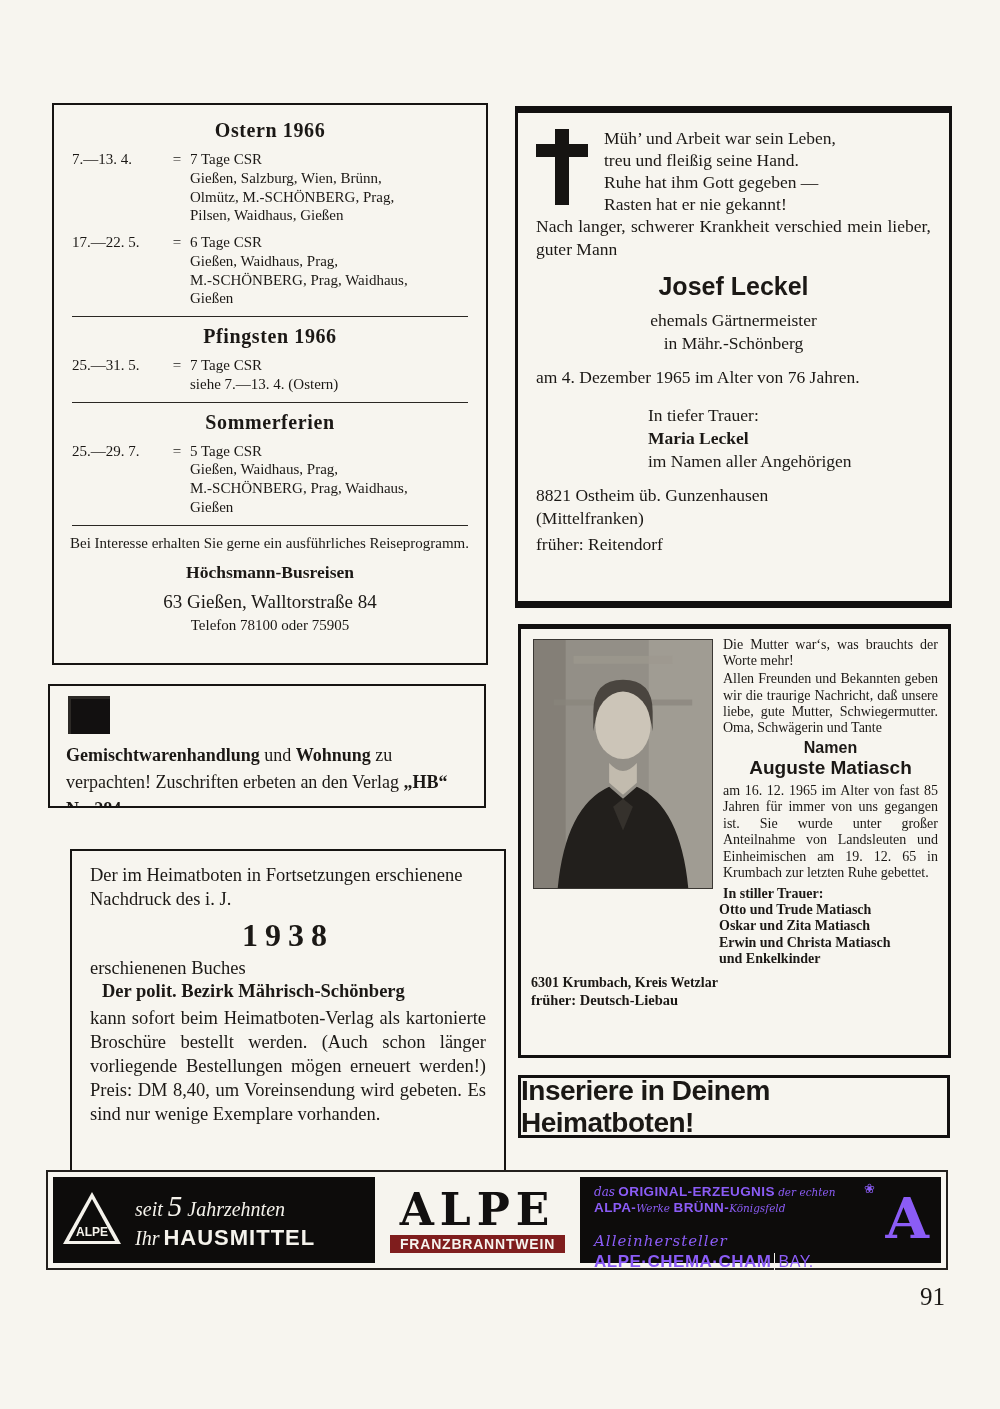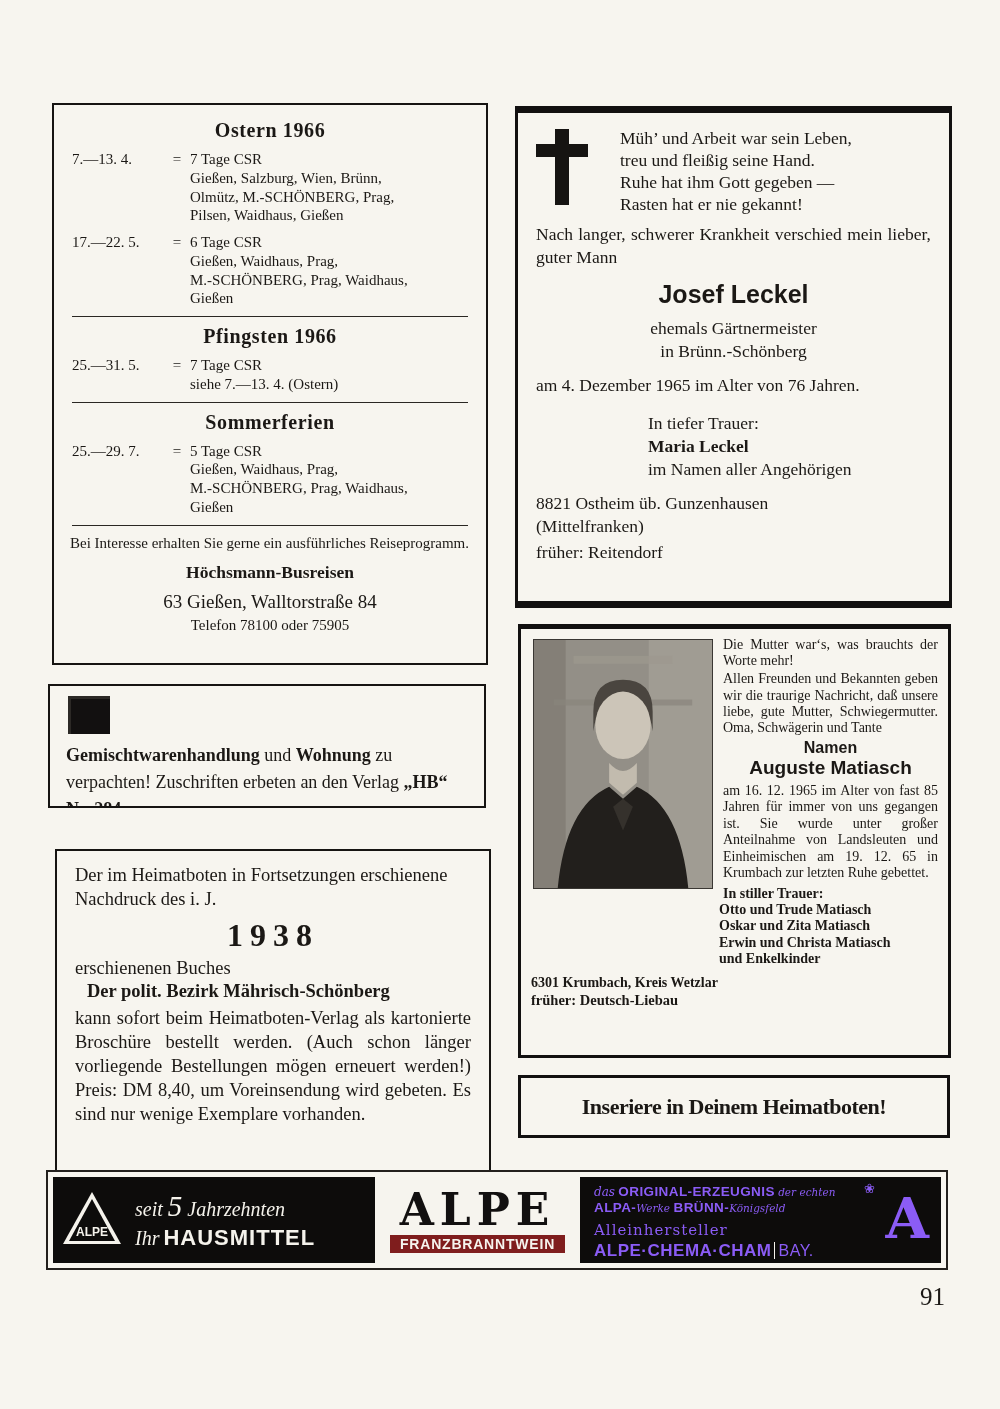--- a/index.html
+++ b/index.html
@@ -30,36 +30,36 @@
   .rental-box {
     position:absolute; left:48px; top:684px; width:438px; height:124px;
     border:2px solid #161412; padding:10px 16px; overflow:hidden;
   }
   .rental-logo { width:42px; height:38px; background:#121010; margin:0 0 8px 2px;
     box-shadow:inset 3px 3px 0 #2c2926; }
   .rental-text { font-size:18px; line-height:1.5; }
 
   
   .book-box {
-    position:absolute; left:55px; top:849px; width:436px; height:351px;
+    position:absolute; left:70px; top:849px; width:436px; height:351px;
     border:2px solid #161412; padding:12px 18px; overflow:hidden;
   }
   .b-intro { font-size:18.5px; line-height:1.3; margin-bottom:2px; }
   .b-year { text-align:center; font-size:32px; font-weight:bold; letter-spacing:7px; margin:6px 0 4px; }
   .b-line2 { font-size:18.5px; margin:2px 0; }
   .b-title { font-size:18.5px; font-weight:bold; margin:2px 0 4px 12px; }
   .b-body { font-size:18.5px; line-height:1.3; text-align:justify; }
 
   
   .leckel-box {
     position:absolute; left:515px; top:106px; width:437px; height:502px;
     border:3px solid #121010; border-top-width:7px; border-bottom-width:7px;
     padding:14px 18px 8px; overflow:hidden;
   }
-  .verse-row { display:flex; gap:32px; margin-bottom:8px; }
+  .verse-row { display:flex; gap:16px; }
   .cross { position:relative; width:52px; height:76px; flex:none; margin-top:2px; }
   .cross-v { position:absolute; left:19px; top:0; width:14px; height:76px; background:#161412; }
   .cross-h { position:absolute; left:0; top:15px; width:52px; height:13px; background:#161412; }
   .verse { font-size:17.5px; line-height:1.26; }
   .l-intro { font-size:17.5px; line-height:1.28; text-align:justify; margin-bottom:12px; }
   .l-name { text-align:center; font-family:"Liberation Sans", sans-serif; font-weight:bold; font-size:25px; margin:2px 0 8px; }
   .l-sub { text-align:center; font-size:17.5px; line-height:1.3; margin-bottom:12px; }
   .l-death { font-size:17.5px; line-height:1.35; text-align:justify; margin-bottom:14px; }
   .l-mourning { margin-left:112px; font-size:17.5px; line-height:1.3; margin-bottom:12px; }
   .l-mourner { font-weight:bold; }
@@ -83,21 +83,21 @@
   .m-trauer { font-weight:bold; font-size:14px; margin:2px 0 0 188px; }
   .m-mourners { font-weight:bold; font-size:14px; line-height:1.18; margin:0 0 6px 188px; }
   .m-addr { font-weight:bold; font-size:14px; line-height:1.25; }
   .m-former { font-weight:bold; font-size:14.5px; }
 
   
   .inserat-box {
     position:absolute; left:518px; top:1075px; width:432px; height:63px;
     border:3px solid #121010; display:flex; align-items:center; justify-content:center;
   }
-  .inserat-text { font-family:Liberation Serif, serif; font-weight:bold; font-size:22px; letter-spacing:-.5px; }
+  .inserat-text { font-family:Liberation Sans, sans-serif; font-weight:bold; font-size:28px; letter-spacing:-.5px; }
 
   
   .alpe-banner {
     position:absolute; left:46px; top:1170px; width:902px; height:100px;
     border:2px solid #23201d; padding:5px; background:#f7f5ef;
   }
   .alpe-inner { display:flex; height:100%; background:#0d0c0b; }
   .alpe-left { flex:0 0 322px; display:flex; align-items:center; gap:12px; padding:6px 8px; color:#f5f3ec; }
   .alpe-logo { flex:none; }
   .alpe-left-text { flex:1; }
@@ -108,21 +108,21 @@
   .haus { font-family:"Liberation Sans", sans-serif; font-weight:bold; font-size:22px; letter-spacing:1px; }
   .alpe-mid { flex:0 0 205px; background:#f6f4ee; color:#121010; display:flex; flex-direction:column; align-items:center; justify-content:center; padding:3px 6px; }
   .alpe-brand { font-family:"DejaVu Serif", serif; font-weight:bold; font-size:44px; line-height:1; letter-spacing:6px; }
   .alpe-product { background:#7f1d1d; color:#f6f4ee; font-family:Liberation Sans, sans-serif; font-weight:bold; font-size:14px; letter-spacing:.8px; padding:1px 10px; margin-top:3px; }
   .alpe-right { flex:1; position:relative; color:#8b5cf6; padding:7px 78px 4px 14px; font-family:"Liberation Sans", sans-serif; }
   .ar-line1 { font-size:12px; }
   .scr { font-family:"DejaVu Serif", serif; font-style:italic; }
   .cap-b { font-weight:bold; font-size:13.5px; letter-spacing:.4px; }
   .tiny { font-size:10.5px; }
   .ar-line2 { font-size:12.5px; margin-top:1px; }
-  .ar-line3 { font-family:"DejaVu Serif", serif; font-size:15px; margin-top:6px; letter-spacing:1px; }
+  .ar-line3 { font-family:"DejaVu Serif", serif; font-style:italic; font-size:15px; margin-top:17px; letter-spacing:1px; }
   .ar-line4 { font-size:17px; font-weight:bold; margin-top:2px; letter-spacing:.5px; }
   .bay { font-size:16px; font-weight:normal; border-left:1px solid #f5f3ec; padding-left:3px; margin-left:3px; }
   .alpe-big-a { position:absolute; right:12px; top:8px; font-family:"DejaVu Serif", serif; font-weight:bold; font-size:56px; line-height:1.2; }
   .alpe-flower { position:absolute; right:66px; top:4px; font-size:13px; }
 
   .page-number { position:absolute; left:920px; top:1283px; font-size:25px; }
 </style>
 </head>
 <body>
 
@@ -191,21 +191,21 @@
         <div class="cross-h"></div>
       </div>
       <div class="verse pre">Müh’ und Arbeit war sein Leben,
 treu und fleißig seine Hand.
 Ruhe hat ihm Gott gegeben —
 Rasten hat er nie gekannt!</div>
     </div>
     <p class="l-intro">Nach langer, schwerer Krankheit verschied mein lieber, guter Mann</p>
     <div class="l-name">Josef Leckel</div>
     <div class="l-sub pre">ehemals Gärtnermeister
-in Brünn.-Schönberg</div>
+in Mähr.-Schönberg</div>
     <p class="l-death">am 4. Dezember 1965 im Alter von 76 Jahren.</p>
     <div class="l-mourning">
       <div>In tiefer Trauer:</div>
       <div class="l-mourner">Maria Leckel</div>
       <div>im Namen aller Angehörigen</div>
     </div>
     <div class="l-addr pre">8821 Ostheim üb. Gunzenhausen
 (Mittelfranken)</div>
     <div class="l-former">früher: Reitendorf</div>
   </div>

